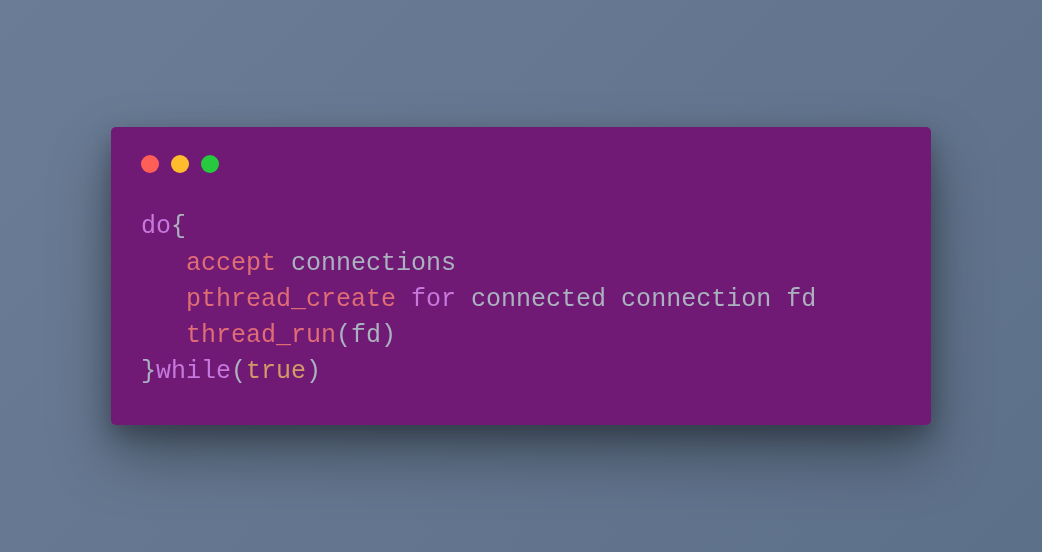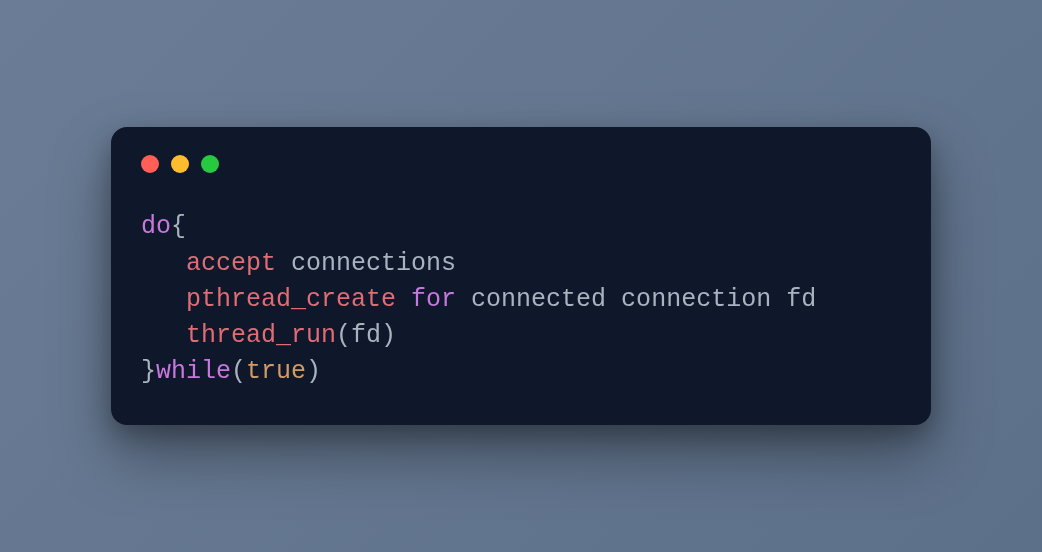--- a/index.html
+++ b/index.html
@@ -8,22 +8,22 @@
       height: 552px;
       background: linear-gradient(135deg, #6b7d96 0%, #5d7089 100%);
       display: flex;
       align-items: center;
       justify-content: center;
       font-family: ui-monospace, SFMono-Regular, "SF Mono", Menlo, Consolas, "Liberation Mono", monospace;
       overflow: hidden;
     }
     .window {
       width: 820px;
-      background: #0f172a;
-      border-radius: 16px;
+      background: #701a75;
+      border-radius: 5px;
       padding: 28px 30px 34px 30px;
       box-shadow: 0 30px 60px rgba(0,0,0,0.35), 0 10px 25px rgba(0,0,0,0.25);
     }
     .traffic-lights {
       display: flex;
       gap: 12px;
       margin-bottom: 36px;
     }
     .light {
       width: 18px;

